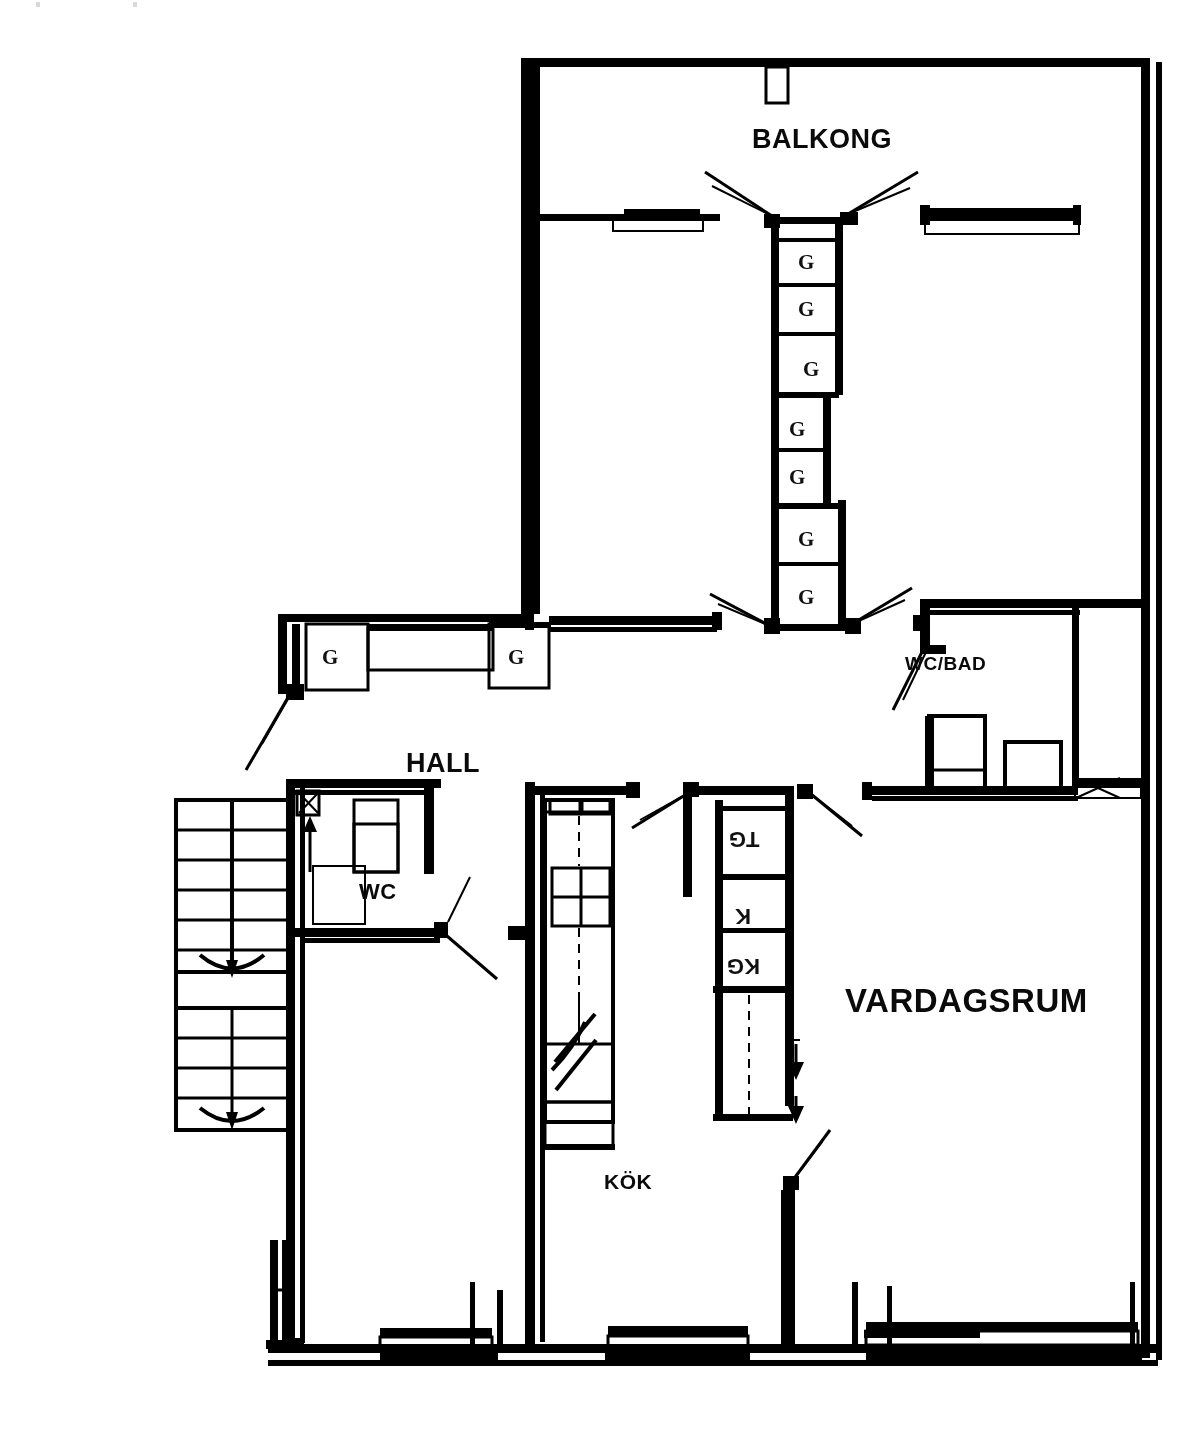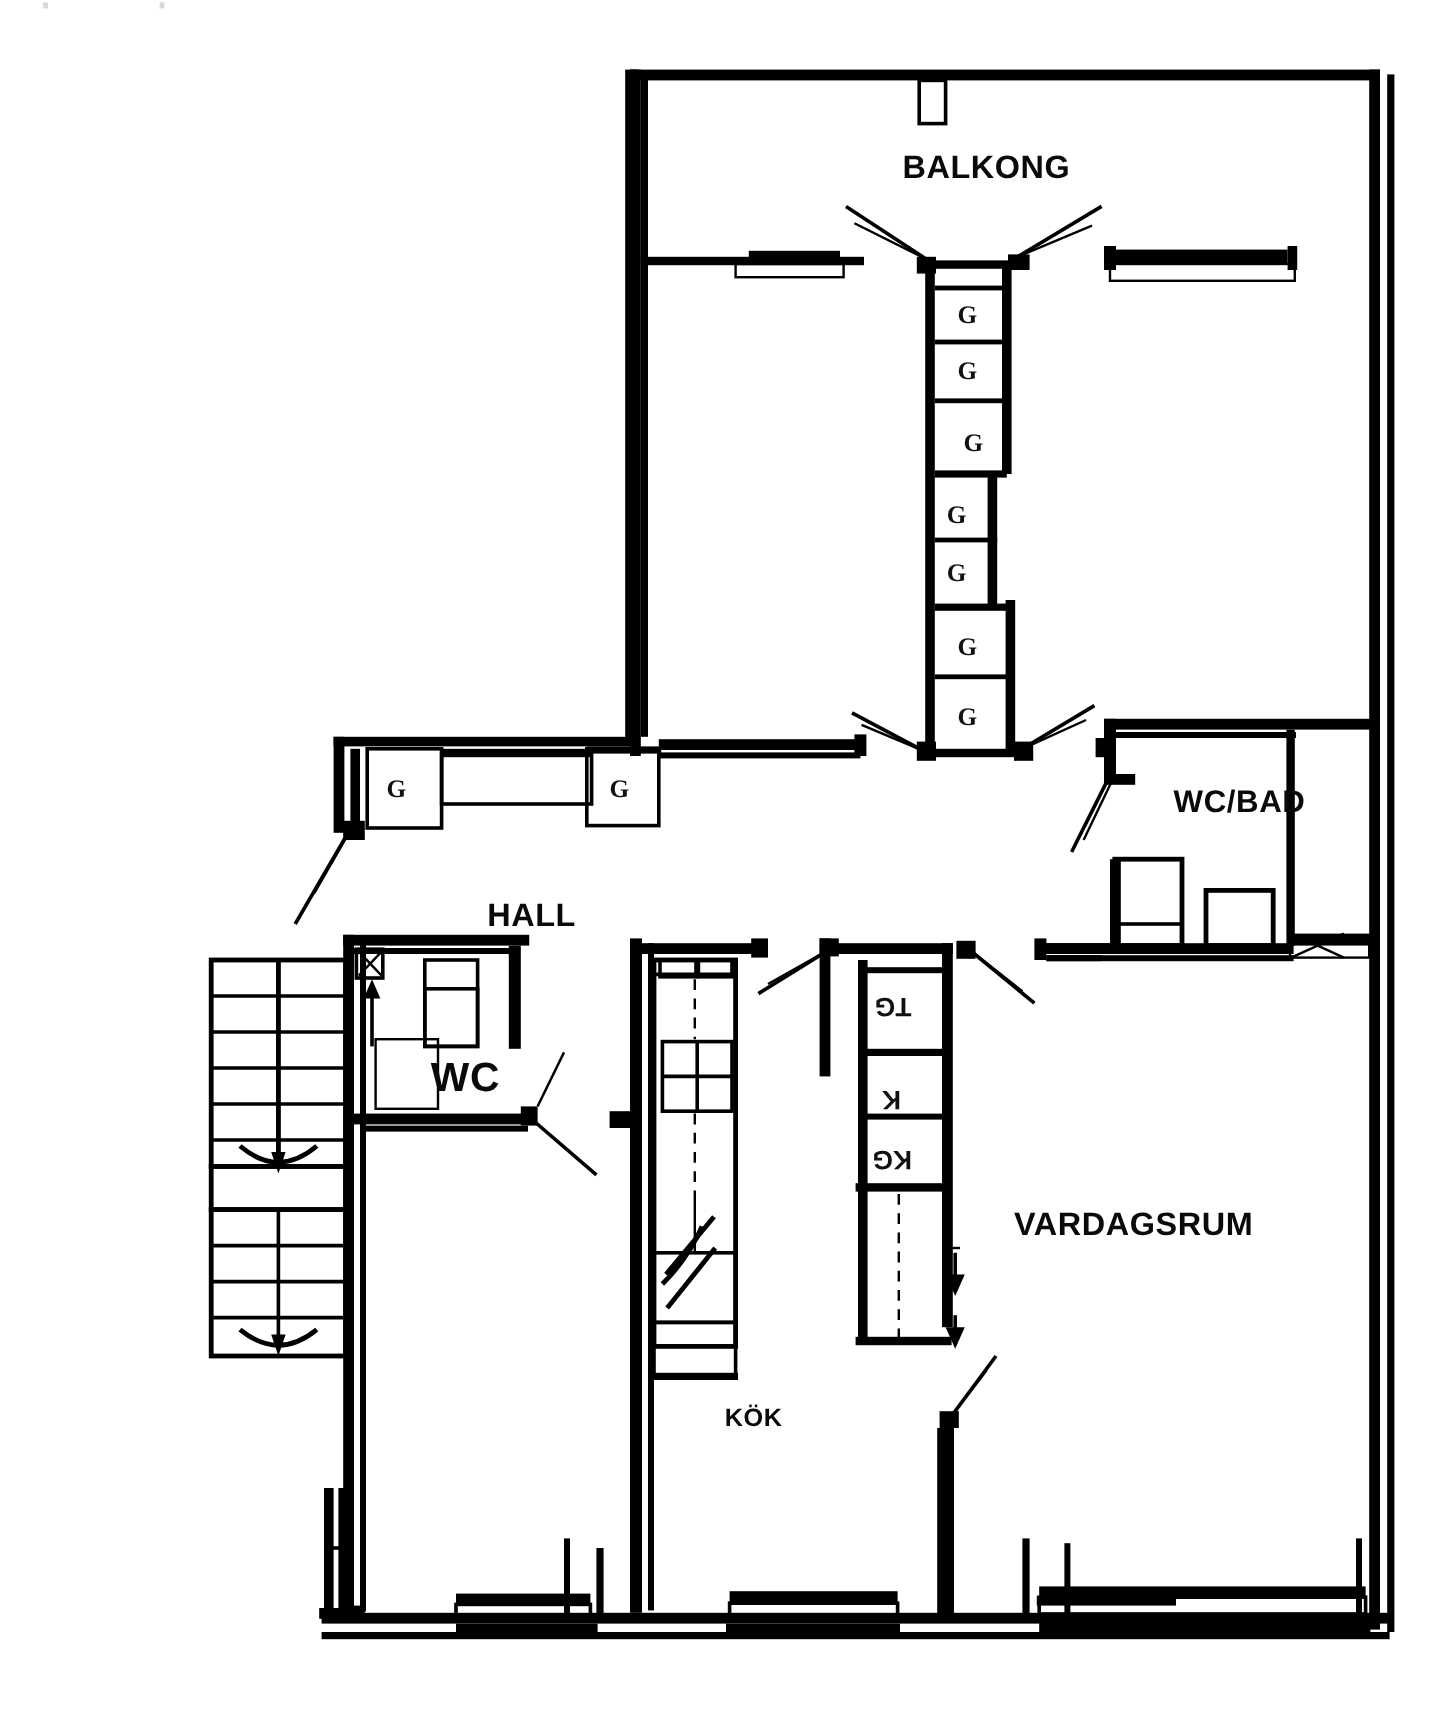--- a/index.html
+++ b/index.html
@@ -30,23 +30,23 @@
     position: absolute;
     font-family: "Liberation Sans", sans-serif;
     font-weight: 700;
     color: #0a0a0a;
     letter-spacing: 0.5px;
     white-space: nowrap;
     user-select: none;
   }
   .lbl-balkong    { left: 752px; top: 124px;  font-size: 27px; }
   .lbl-hall       { left: 406px; top: 715px;  font-size: 27px; margin-top: 33px; }
-  .lbl-wcbad      { left: 978px; top: 653px;  font-size: 26px; }
-  .lbl-wc         { left: 359px; top: 879px;  font-size: 34px; }
-  .lbl-vardagsrum { left: 845px; top: 1005px; font-size: 27px; }
+  .lbl-wcbad      { left: 905px; top: 653px;  font-size: 19px; }
+  .lbl-wc         { left: 359px; top: 879px;  font-size: 22px; }
+  .lbl-vardagsrum { left: 845px; top: 982px; font-size: 33px; }
   .lbl-kok        { left: 604px; top: 1170px; font-size: 21px; }
 
   .closet-g {
     position: absolute;
     font-family: "Liberation Serif", serif;
     font-weight: 700;
     font-size: 21px;
     color: #111111;
     user-select: none;
   }

